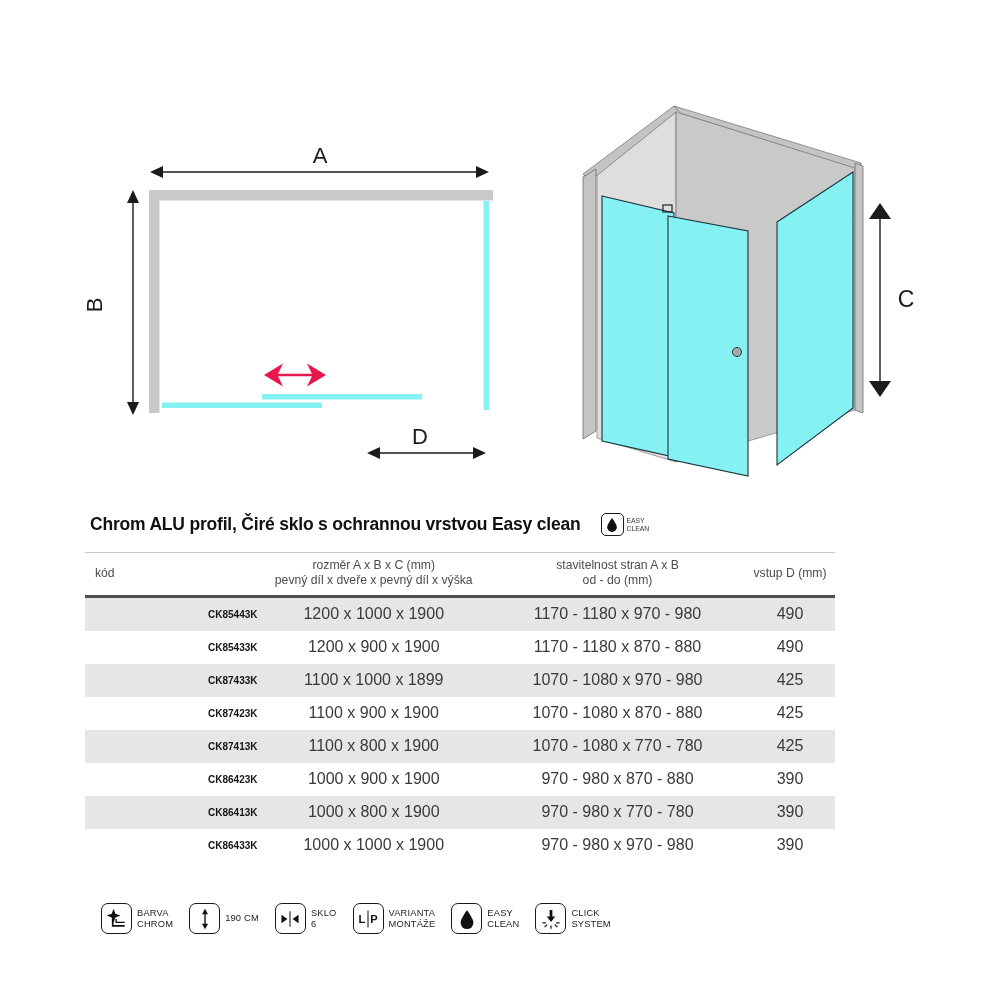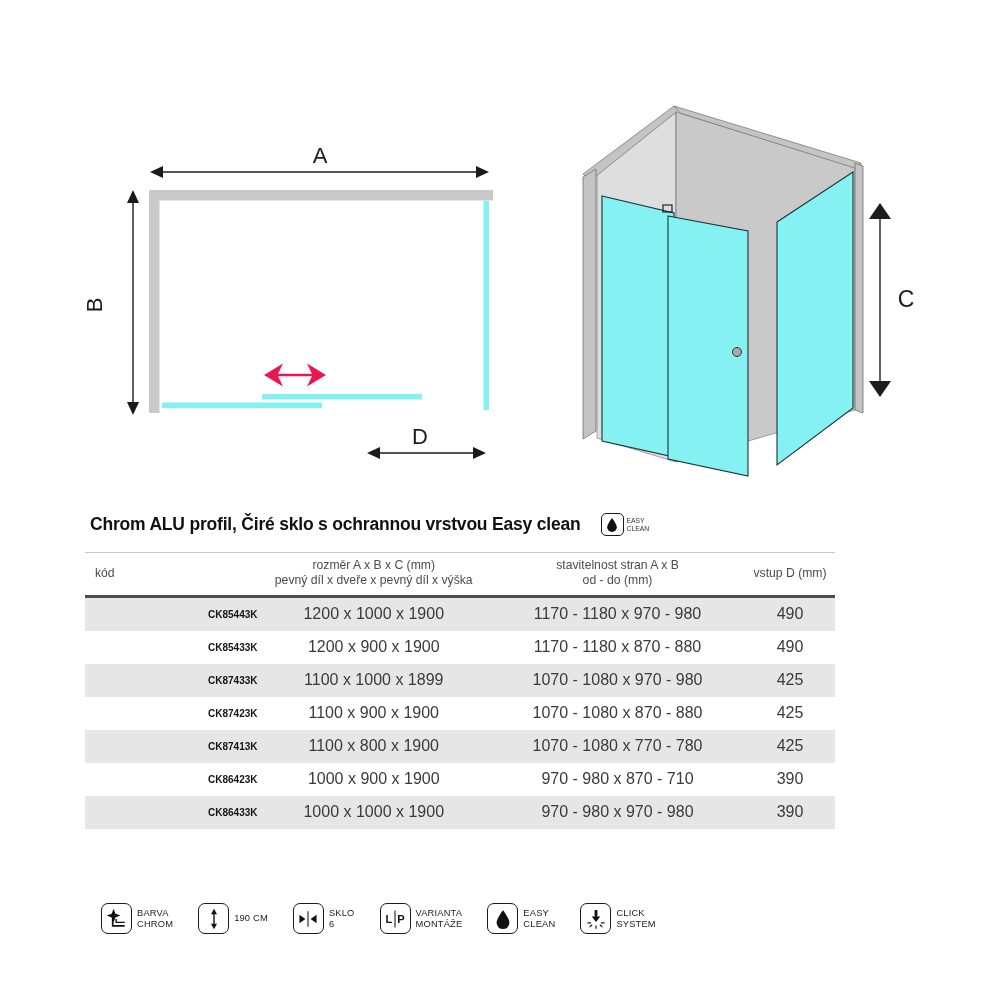--- a/index.html
+++ b/index.html
@@ -41,21 +41,21 @@
            font-weight:400;font-size:12.2px;color:#4c4c4c;line-height:1.25;
            padding:5px 0 6px 0;text-align:center;vertical-align:middle;}
   thead th:first-child{text-align:left;padding-left:10px;}
   thead th span{display:block;}
   tbody td{font-size:16px;color:#3a3a3a;text-align:center;height:33px;padding:0;}
   tbody td.c-code{text-align:right;padding-left:10px;font-weight:700;font-size:10px;color:#141414;}
   tbody tr:nth-child(odd){background:var(--row-shade,#e6e6e6);}
   col.c1{width:23%}col.c2{width:31%}col.c3{width:34%}col.c4{width:12%}
 
   
-  .legend{position:absolute;left:101px;top:903px;display:flex;align-items:center;gap:25px;}
+  .legend{position:absolute;left:101px;top:903px;display:flex;align-items:center;gap:16px;}
   .lg-item{display:flex;align-items:center;gap:5px;}
   .lg-box{width:29px;height:29px;border:1.6px solid #1a1a1a;border-radius:7px;
           display:flex;align-items:center;justify-content:center;flex:0 0 auto;}
   .lg-label{display:flex;flex-direction:column;justify-content:center;font-size:9.3px;
             line-height:1.15;color:#222;letter-spacing:.2px;}
 </style>
 </head>
 <body>
 
 <div class="page">
@@ -173,21 +173,27 @@
     </tr>
           <tr>
       <td class="c-code">CK87413K</td>
       <td>1100 x 800 x 1900</td>
       <td>1070 - 1080 x 770 - 780</td>
       <td>425</td>
     </tr>
           <tr>
       <td class="c-code">CK86423K</td>
       <td>1000 x 900 x 1900</td>
-      <td>970 - 980 x 870 - 710</td>
+      <td>970 - 980 x 870 - 880</td>
+      <td>390</td>
+    </tr>
+          <tr>
+      <td class="c-code">CK86413K</td>
+      <td>1000 x 800 x 1900</td>
+      <td>970 - 980 x 770 - 780</td>
       <td>390</td>
     </tr>
           <tr>
       <td class="c-code">CK86433K</td>
       <td>1000 x 1000 x 1900</td>
       <td>970 - 980 x 970 - 980</td>
       <td>390</td>
     </tr>
         </tbody>
     </table>

